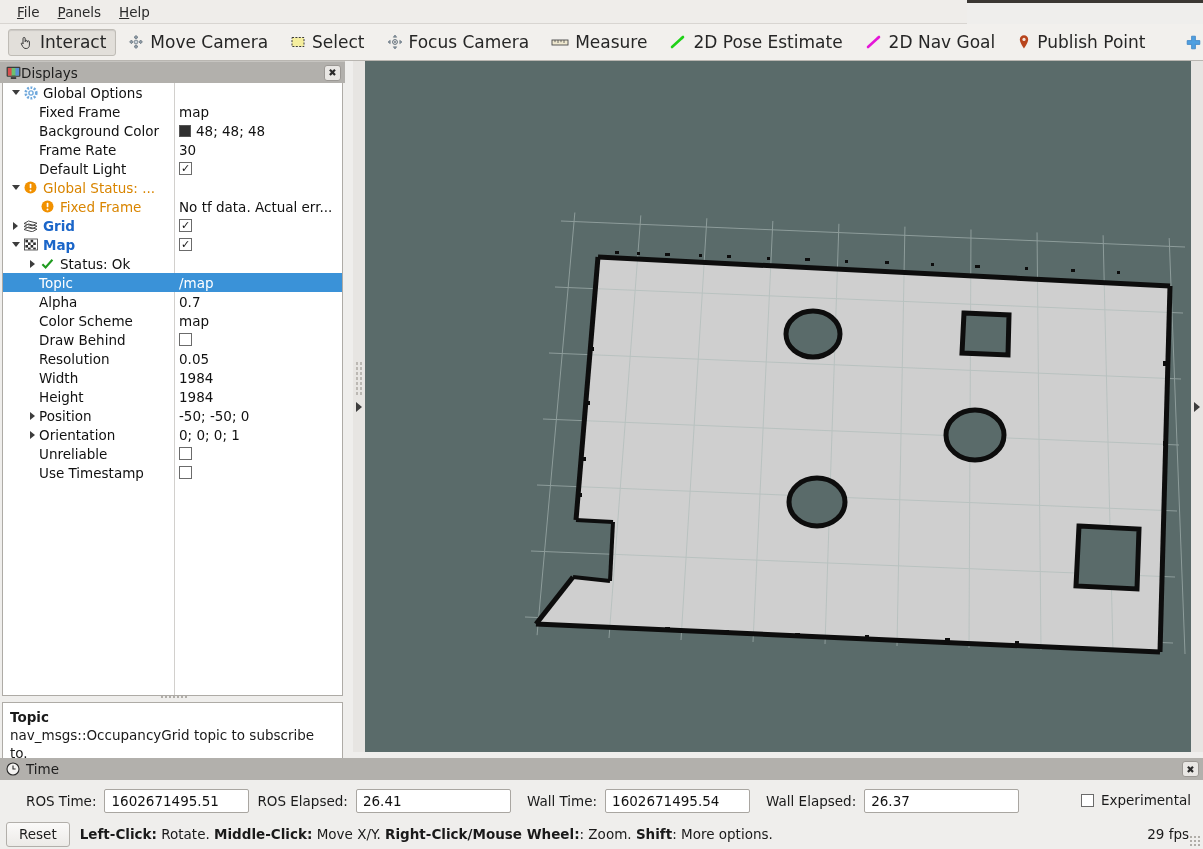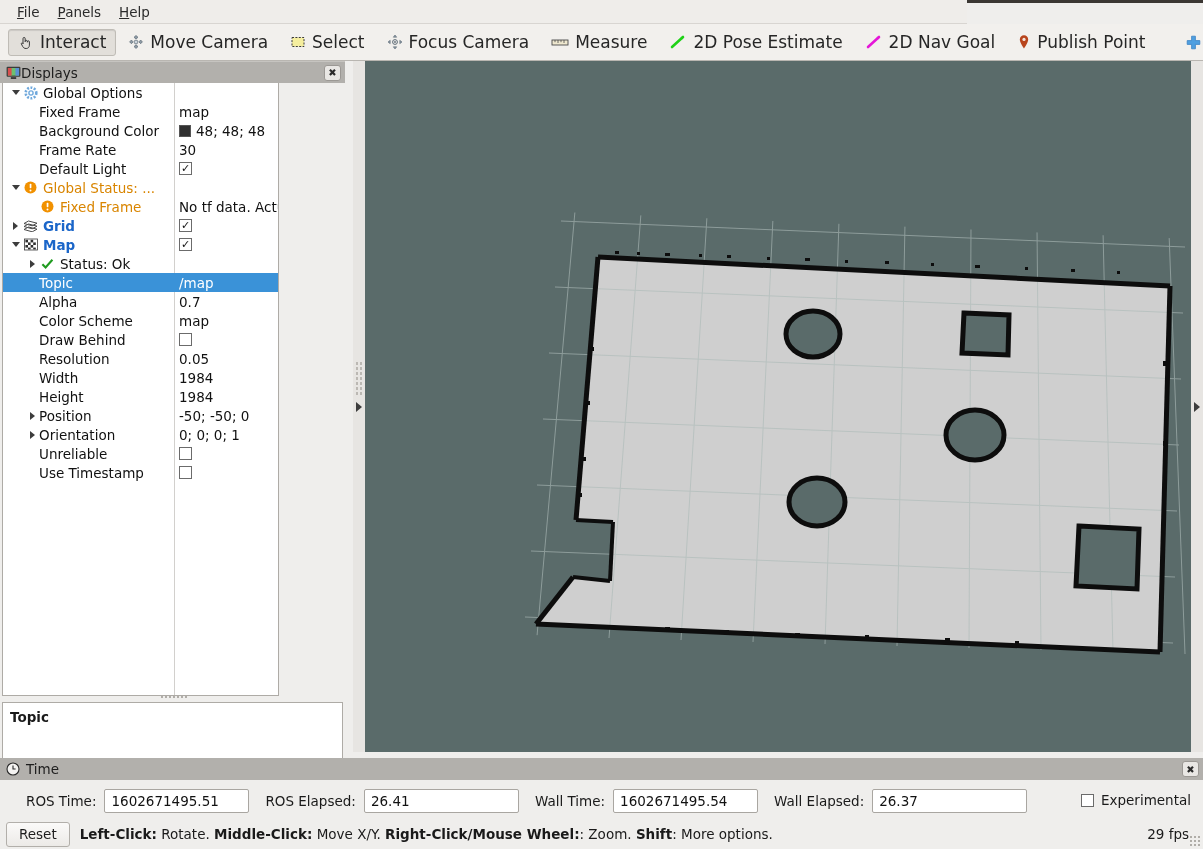--- a/index.html
+++ b/index.html
@@ -72,21 +72,21 @@
   }
   .panel-title .ptxt { font-size: 13.5px; color: #1d1d1d; flex: 1; }
   .xbtn {
     width: 17px; height: 16px; background: #e9e7e4;
     border: 1px solid #9b9894; border-radius: 3px;
     display: flex; align-items: center; justify-content: center;
     font-size: 10px; color: #2b2b2b; font-weight: bold; cursor: default;
   }
 
   .tree {
-    position: absolute; left: 2px; top: 22px; width: 277px; height: 613px;
+    position: absolute; left: 2px; top: 22px; width: 341px; height: 613px;
     background: #ffffff; border: 1px solid #aeabA6; border-top: none;
     overflow: hidden;
   }
   .tree-inner { position: relative; }
   .vline { position: absolute; left: 171px; top: 0; width: 1px; height: 613px; background: #d2d0cd; }
   .row {
     display: flex; align-items: center; height: 19px; position: relative;
     font-size: 13.5px; cursor: default;
   }
   .row.sel { background: #3a92d8; }
@@ -582,20 +582,21 @@
               <span class="cbx"></span>
             </div>
           </div>
         </div>
     </div>
 
     <div class="splitdots"></div>
 
     <div class="desc">
       <div><b>Topic</b></div>
+      <div>nav_msgs::OccupancyGrid topic to subscribe to.</div>
     </div>
 
     <div class="btnrow">
       <div class="pbtn">Add</div>
       <div class="pbtn disabled">Duplicate</div>
       <div class="pbtn disabled">Remove</div>
       <div class="pbtn disabled">Rename</div>
     </div>
   </div>
 
@@ -722,21 +723,21 @@
         </svg>
     </span>
     <span class="ptxt">Time</span>
     <div class="xbtn">✖</div>
   </div>
 
   <div class="time-body">
     <div class="time-row">
       <span class="tlabel">ROS Time:</span>
       <span class="tfield f-rostime">1602671495.51</span>
-      <span class="tlabel" style="margin-left:8px">ROS Elapsed:</span>
+      <span class="tlabel" style="margin-left:0">ROS Elapsed:</span>
       <span class="tfield f-roselapsed">26.41</span>
       <span class="tlabel" style="margin-left:8px">Wall Time:</span>
       <span class="tfield f-walltime">1602671495.54</span>
       <span class="tlabel" style="margin-left:8px">Wall Elapsed:</span>
       <span class="tfield f-wallelapsed">26.37</span>
     </div>
 
     <div class="exp-wrap">
       <span class="cbx"></span>
       <span class="tlabel">Experimental</span>

